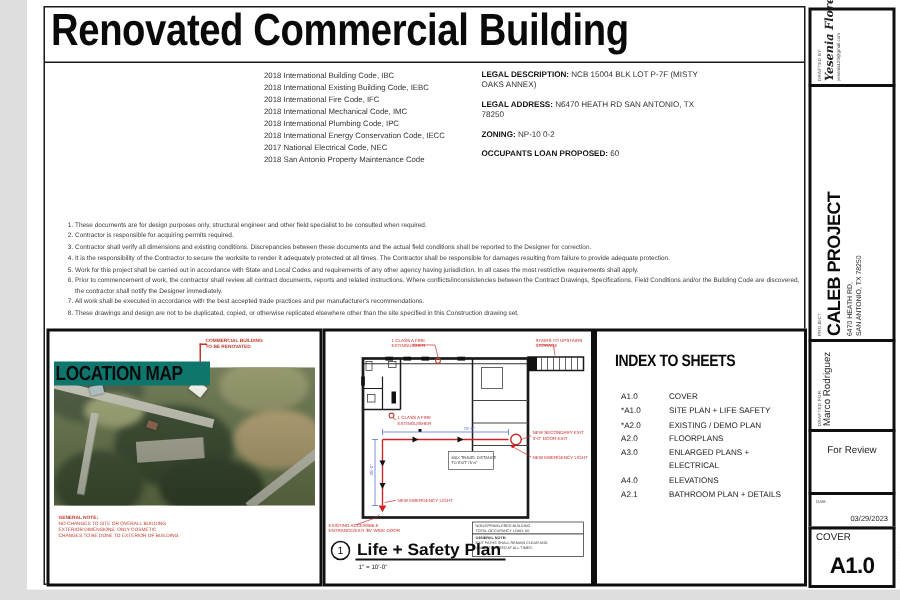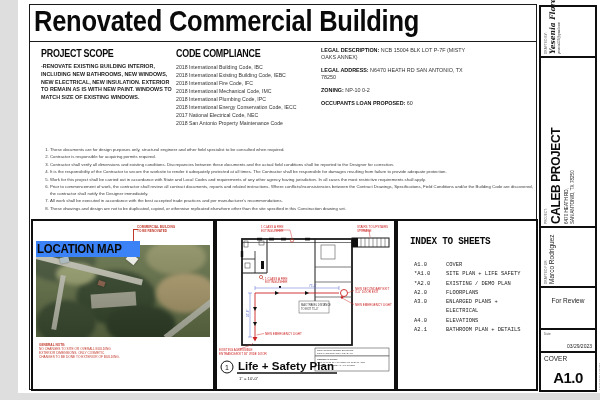--- a/index.html
+++ b/index.html
@@ -18,27 +18,27 @@
   #codeinfo{left:291px;width:205px;}
   .ci-row{margin-bottom:5.5px;font-size:5.4px;line-height:1.35;color:#333;width:150px;}
   .ci-row b{color:#111;}
   #notes-head{position:absolute;left:4px;top:124px;font-size:11.5px;}
   #notes{position:absolute;left:8px;top:142px;width:498px;}
   #notes ol{margin:0;padding-left:12px;font-size:4.3px;line-height:1.5;color:#3a3a3a;}
   #notes li{margin-bottom:1px;}
   .box{position:absolute;top:214px;height:172px;border:2px solid #0f0f0f;box-sizing:border-box;background:#fff;overflow:hidden;}
   #map-box{left:1px;width:184px;}
   #plan-box{left:185px;width:181px;}
-  #index-box{left:366px;width:142px;font-family:Liberation Mono, monospace;}
+  #index-box{left:366px;width:142px;}
   
   .map-callout{position:absolute;left:104px;top:4px;font-size:3.2px;line-height:1.25;color:#c0392b;font-weight:bold;}
   .map-arrow-v{position:absolute;left:100px;top:8px;width:1px;height:24px;background:#c0392b;}
   .map-arrow-h{position:absolute;left:100px;top:8px;width:5px;height:1px;background:#c0392b;}
   .map-arrow-head{position:absolute;left:98px;top:31px;width:0;height:0;border-left:2.5px solid transparent;border-right:2.5px solid transparent;border-top:4px solid #c0392b;}
-  .map-heading{position:absolute;left:3px;top:20px;background:#3b82f6;padding:0 3px 1px 1px;font-size:13.5px;z-index:3;}
+  .map-heading{position:absolute;left:3px;top:20px;background:#0f766e;padding:0 3px 1px 1px;font-size:13.5px;z-index:3;}
   .photo{position:absolute;left:3px;top:24px;width:174px;height:92px;background:#66724a;overflow:hidden;}
   .blob{position:absolute;border-radius:50%;filter:blur(2px);}
   .road{position:absolute;background:#c2c2b4;filter:blur(0.4px);}
   .bldg{position:absolute;background:#f5f5f0;box-shadow:0 0 2px rgba(0,0,0,.55);}
   .photo-shade{position:absolute;inset:0;background:linear-gradient(180deg,rgba(255,255,255,.08),rgba(25,35,20,.28));}
   .map-note{position:absolute;left:6px;top:122px;font-size:3.2px;line-height:1.3;color:#c0392b;}
   .map-note .nh{font-weight:bold;}
   
   #index-box h2{margin:0;position:absolute;left:12px;top:14px;font-size:11px;}
   .idx-rows{position:absolute;left:16px;top:40px;right:4px;font-size:5.4px;line-height:1.72;color:#222;}
@@ -64,27 +64,22 @@
 </style>
 </head>
 <body>
 
 <div class="sheet">
   <div class="frame">
 
     <div class="page-title"><span class="cond" style="font-size:30px;">Renovated Commercial Building</span></div>
     <div class="rule"></div>
 
-    <div class="sec" id="scope">
-      <h2><span class="cond">PROJECT SCOPE</span></h2>
-      <p>-RENOVATE EXISTING BUILDING INTERIOR, INCLUDING NEW BATHROOMS, NEW WINDOWS, NEW ELECTRICAL, NEW INSULATION. EXTERIOR TO REMAIN AS IS WITH NEW PAINT. WINDOWS TO MATCH SIZE OF EXISTING WINDOWS.</p>
-    </div>
 
     <div class="sec" id="compliance">
-      <h2><span class="cond">CODE COMPLIANCE</span></h2>
       <ul>
 
       <li>2018 International Building Code, IBC</li>
           <li>2018 International Existing Building Code, IEBC</li>
           <li>2018 International Fire Code, IFC</li>
           <li>2018 International Mechanical Code, IMC</li>
           <li>2018 International Plumbing Code, IPC</li>
           <li>2018 International Energy Conservation Code, IECC</li>
           <li>2017 National Electrical Code, NEC</li>
           <li>2018 San Antonio Property Maintenance Code</li>

